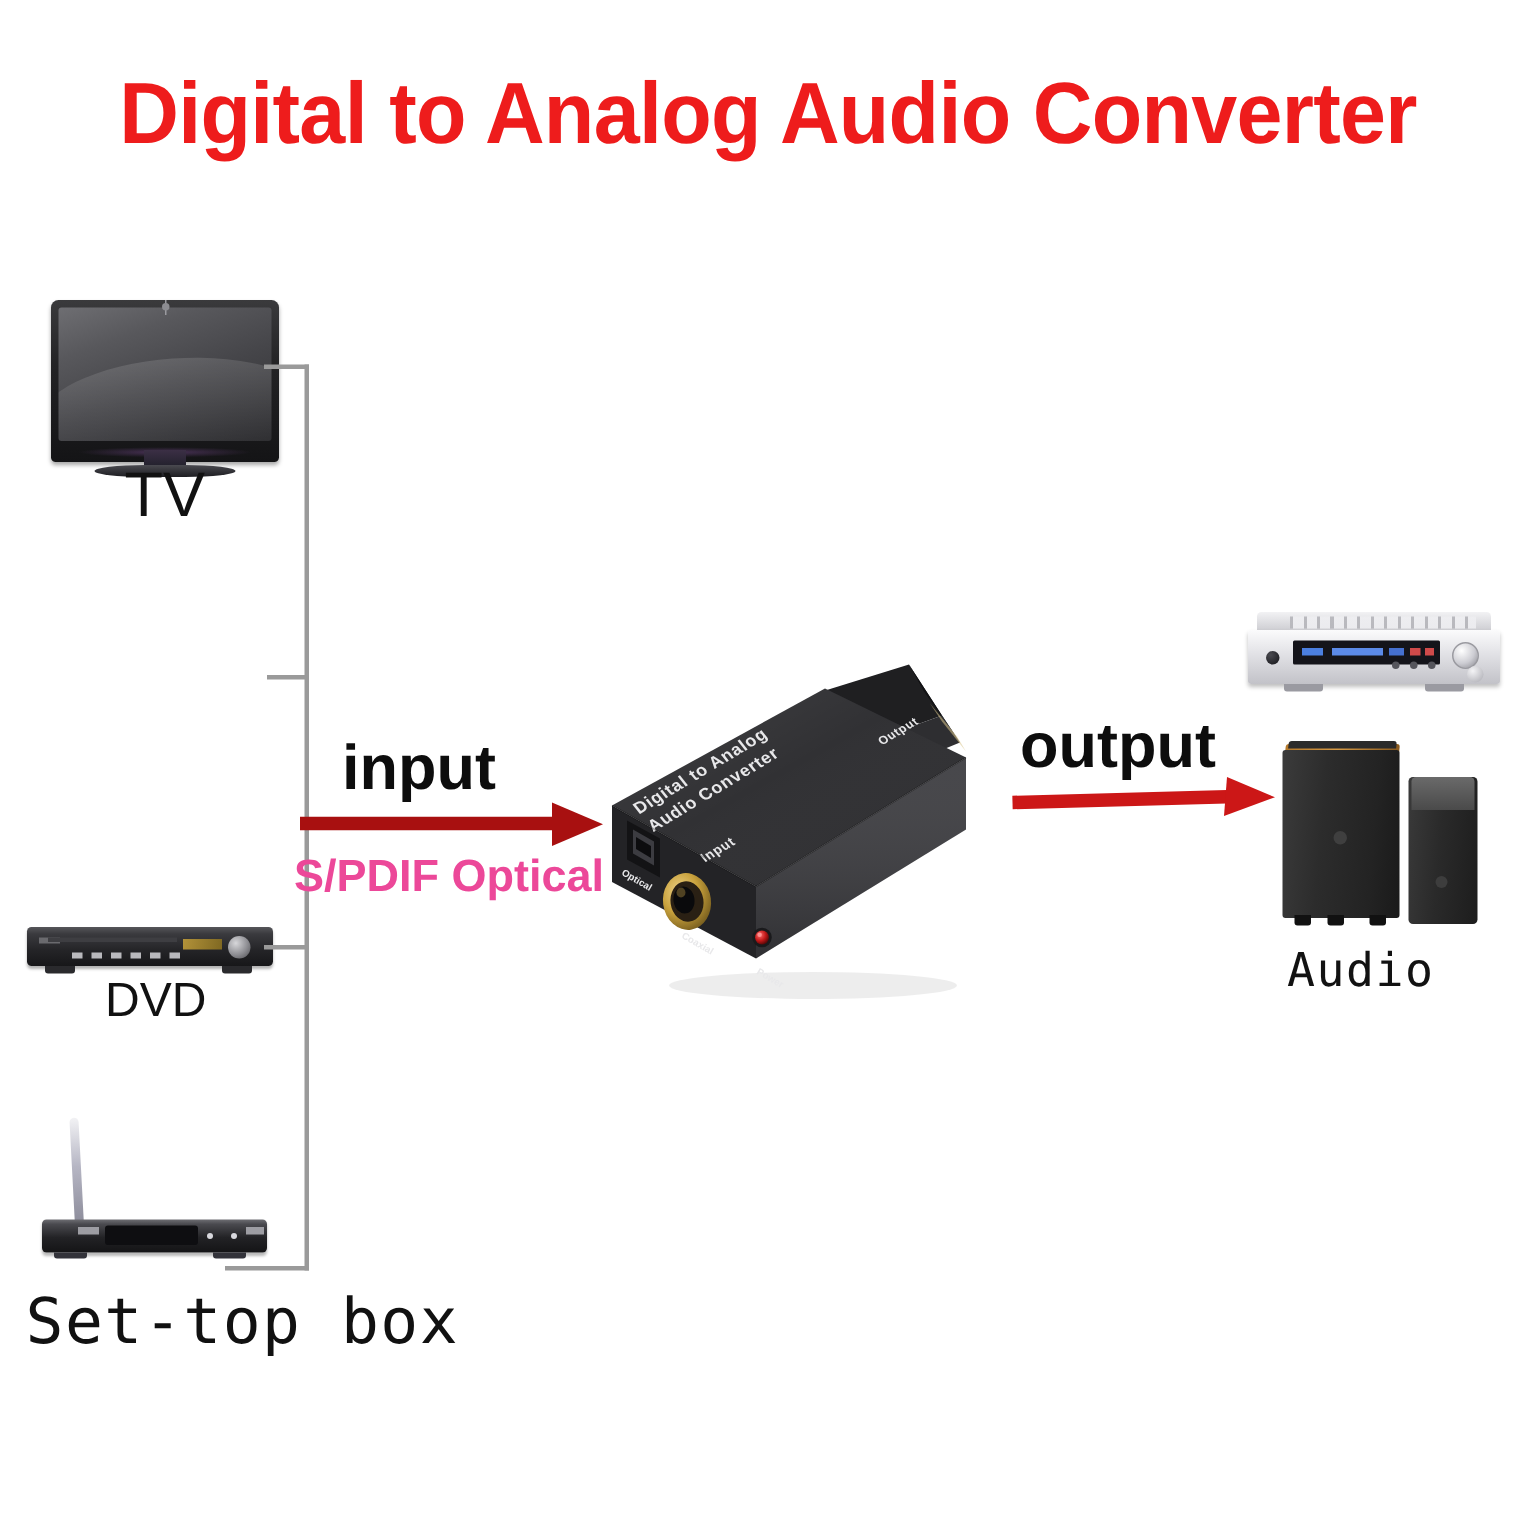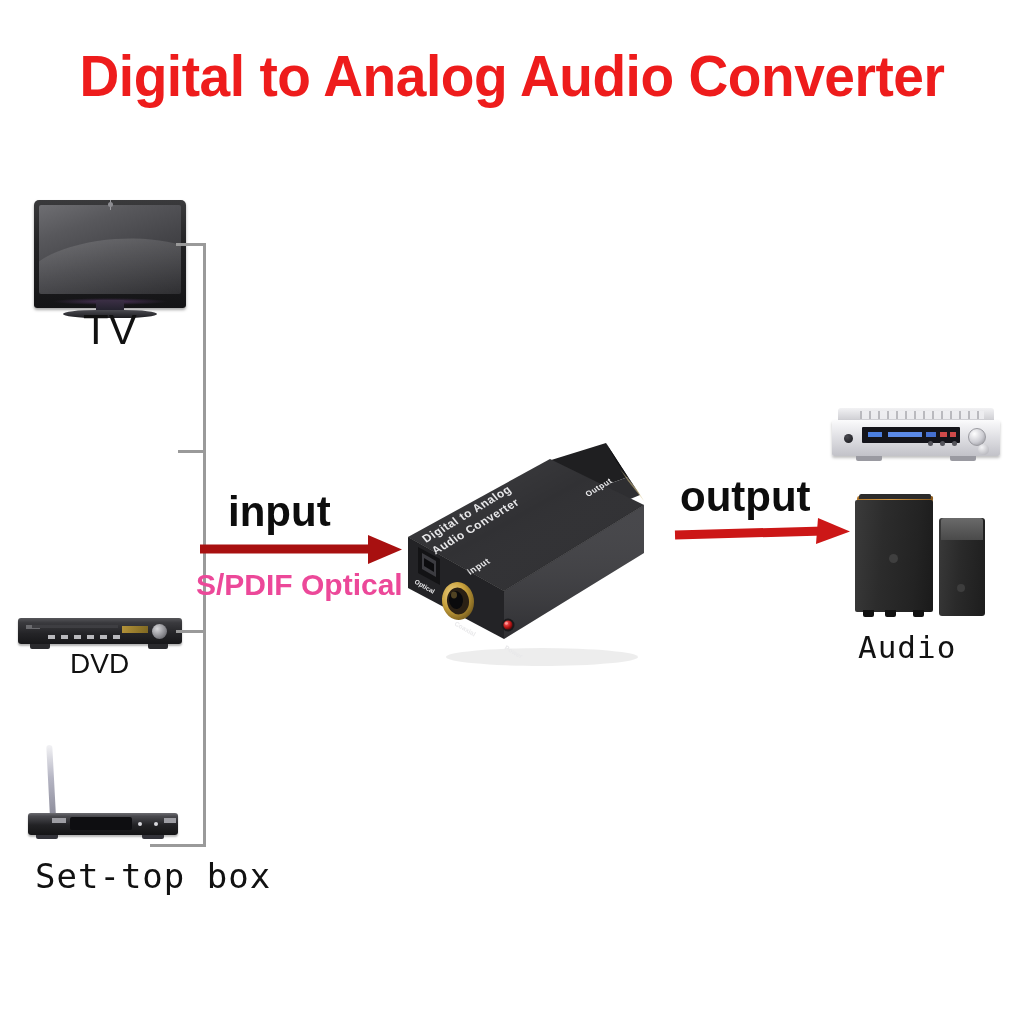--- a/index.html
+++ b/index.html
@@ -327,34 +327,34 @@
       <i style="left:0"></i>
         <i style="left:13px"></i>
         <i style="left:26px"></i>
       <i style="left:39px"></i>
         <i style="left:52px"></i>
         <i style="left:65px"></i>
     </div>
     <div class="foot" style="left:12px"></div>
     <div class="foot" style="left:130px"></div>
   </div>
-  <div class="devlabel label-sans" style="left:70px; top:648px; font-size:28px;">DVD</div>
+  <div class="devlabel label-sans" style="left:70px; top:648px; font-size:32px;">DVD</div>
 
   <div id="stb">
     <div class="ant"></div>
     <div class="body"></div>
     <div class="panel"></div>
     <div class="txt" style="left:38px; width:14px;"></div>
     <div class="dot" style="left:124px"></div>
     <div class="dot" style="left:140px"></div>
     <div class="txt" style="left:150px; width:12px;"></div>
     <div class="foot" style="left:22px"></div>
     <div class="foot" style="left:128px"></div>
   </div>
-  <div class="devlabel label-mono" style="left:17px; top:856px; font-size:34px; letter-spacing:1px;margin-left:18px;">Set-top box</div>
+  <div class="devlabel label-mono" style="left:17px; top:856px; font-size:42px; letter-spacing:1px;">Set-top box</div>
 
   <div class="bus-v" style="left:203px; top:243px; width:3px; height:604px;"></div>
   <div class="bus-h" style="left:176px; top:243px; width:30px; height:3px;"></div>
   <div class="bus-h" style="left:178px; top:450px; width:28px; height:3px;"></div>
   <div class="bus-h" style="left:176px; top:630px; width:30px; height:3px;"></div>
   <div class="bus-h" style="left:150px; top:844px; width:56px; height:3px;"></div>
 
   <svg style="position:absolute; left:196px; top:527px;" width="210" height="44" viewBox="0 0 210 44">
     <line x1="4" y1="22" x2="178" y2="22" stroke="#a81010" stroke-width="9"></line>
     <polygon points="172,8 206,22.5 172,37" fill="#a81010"></polygon>

